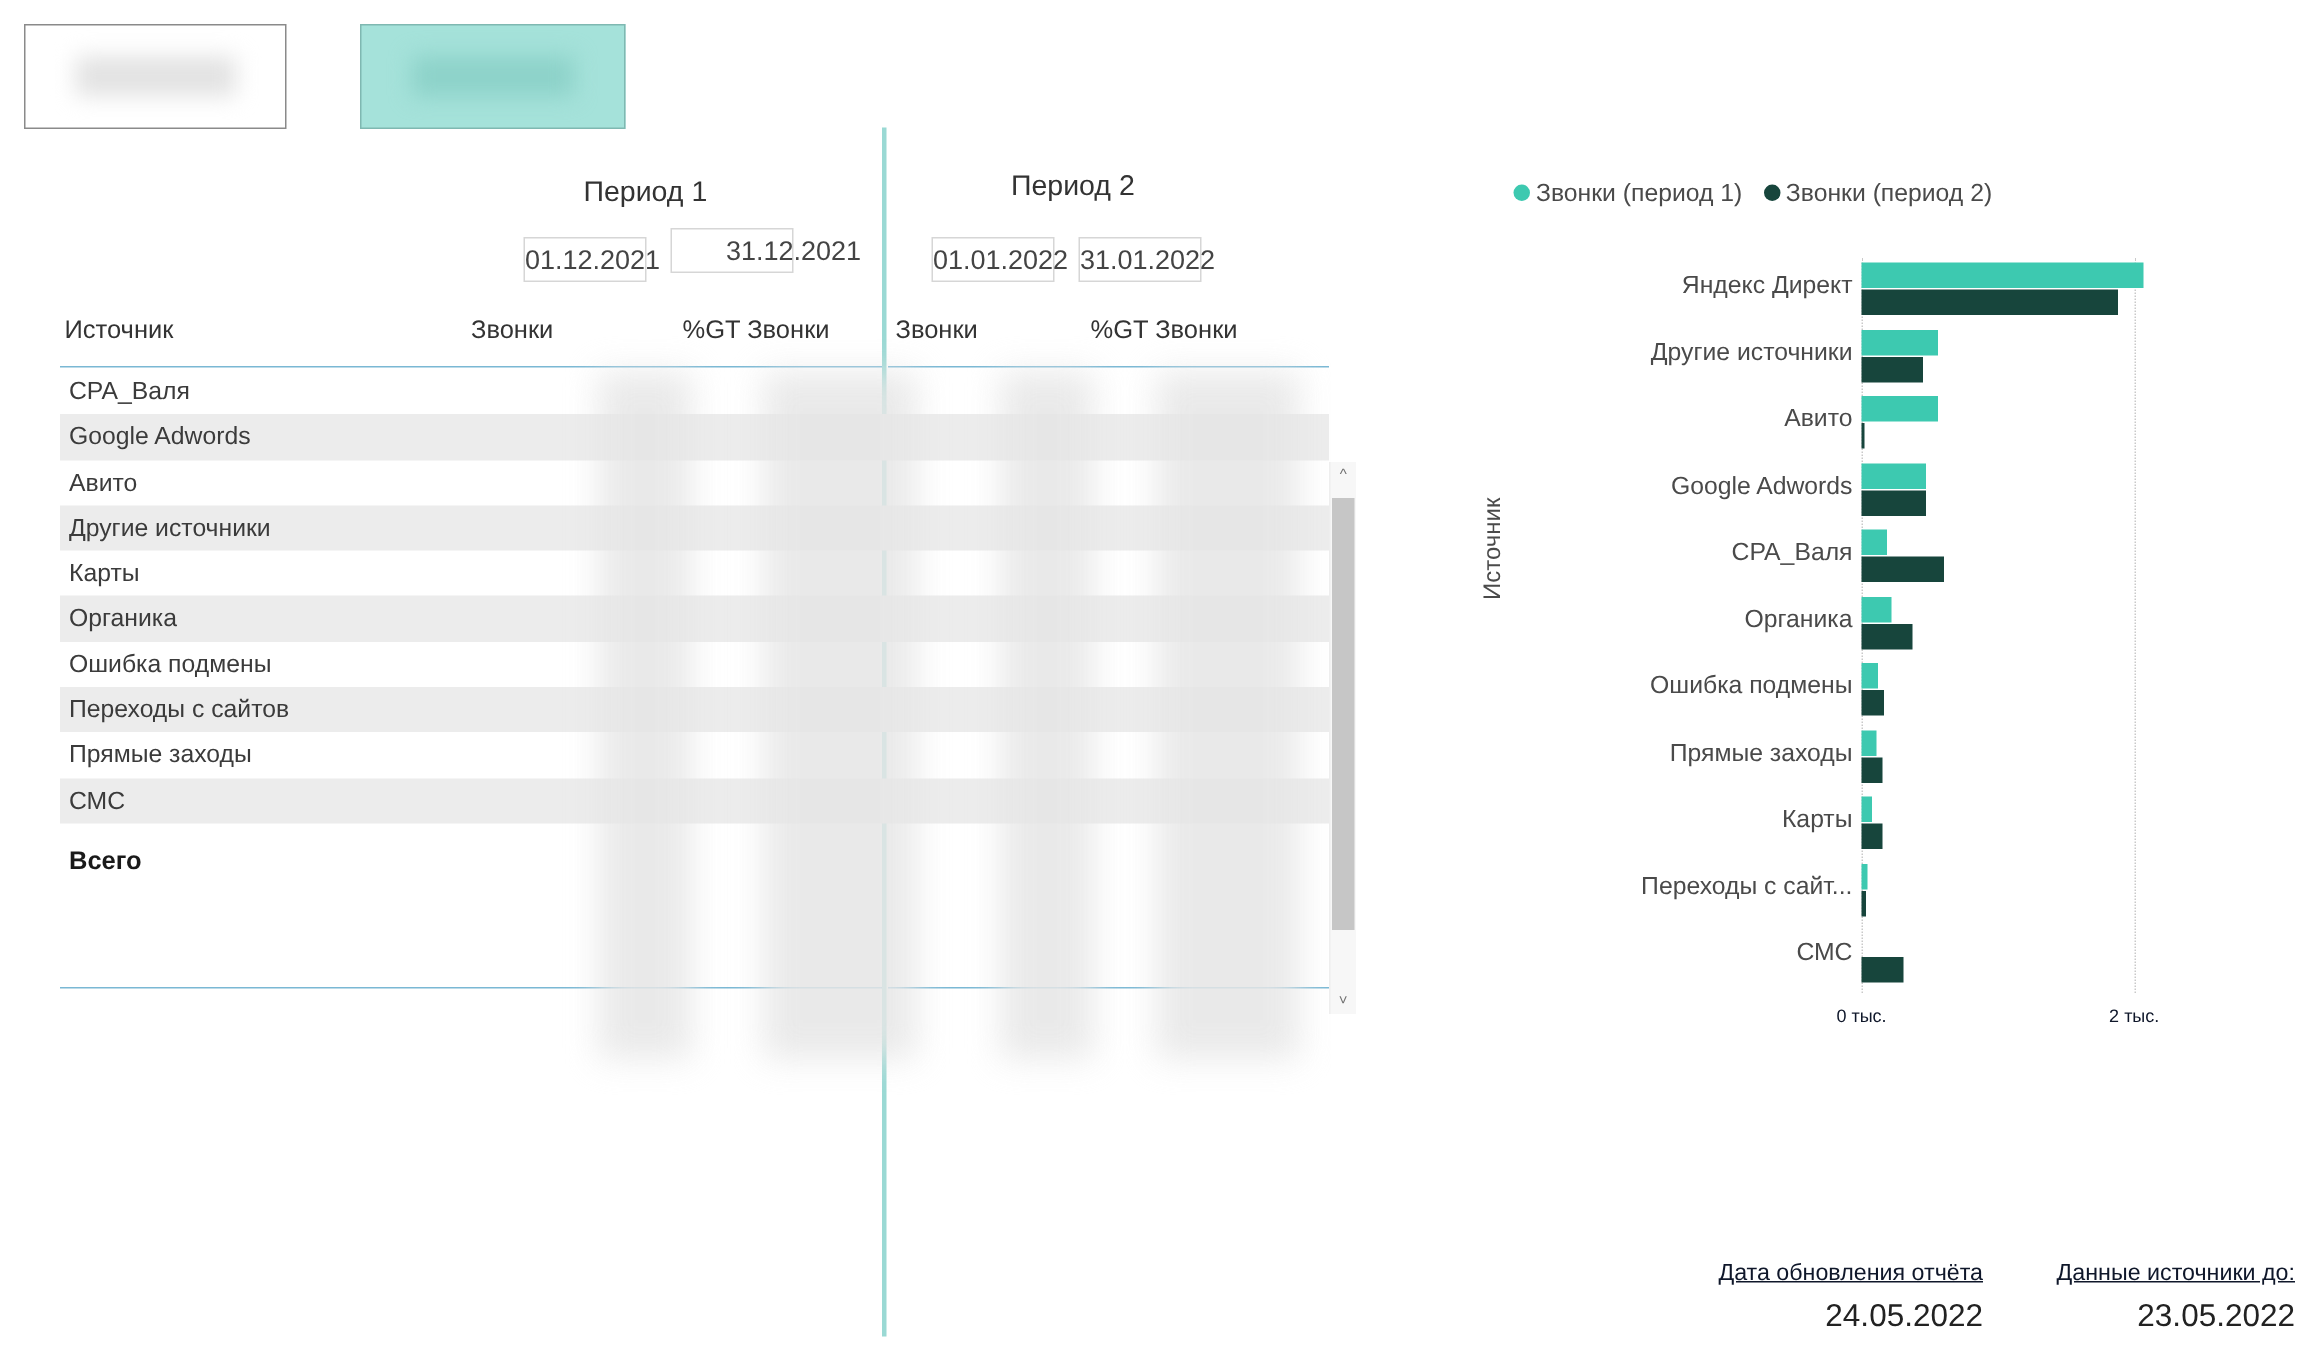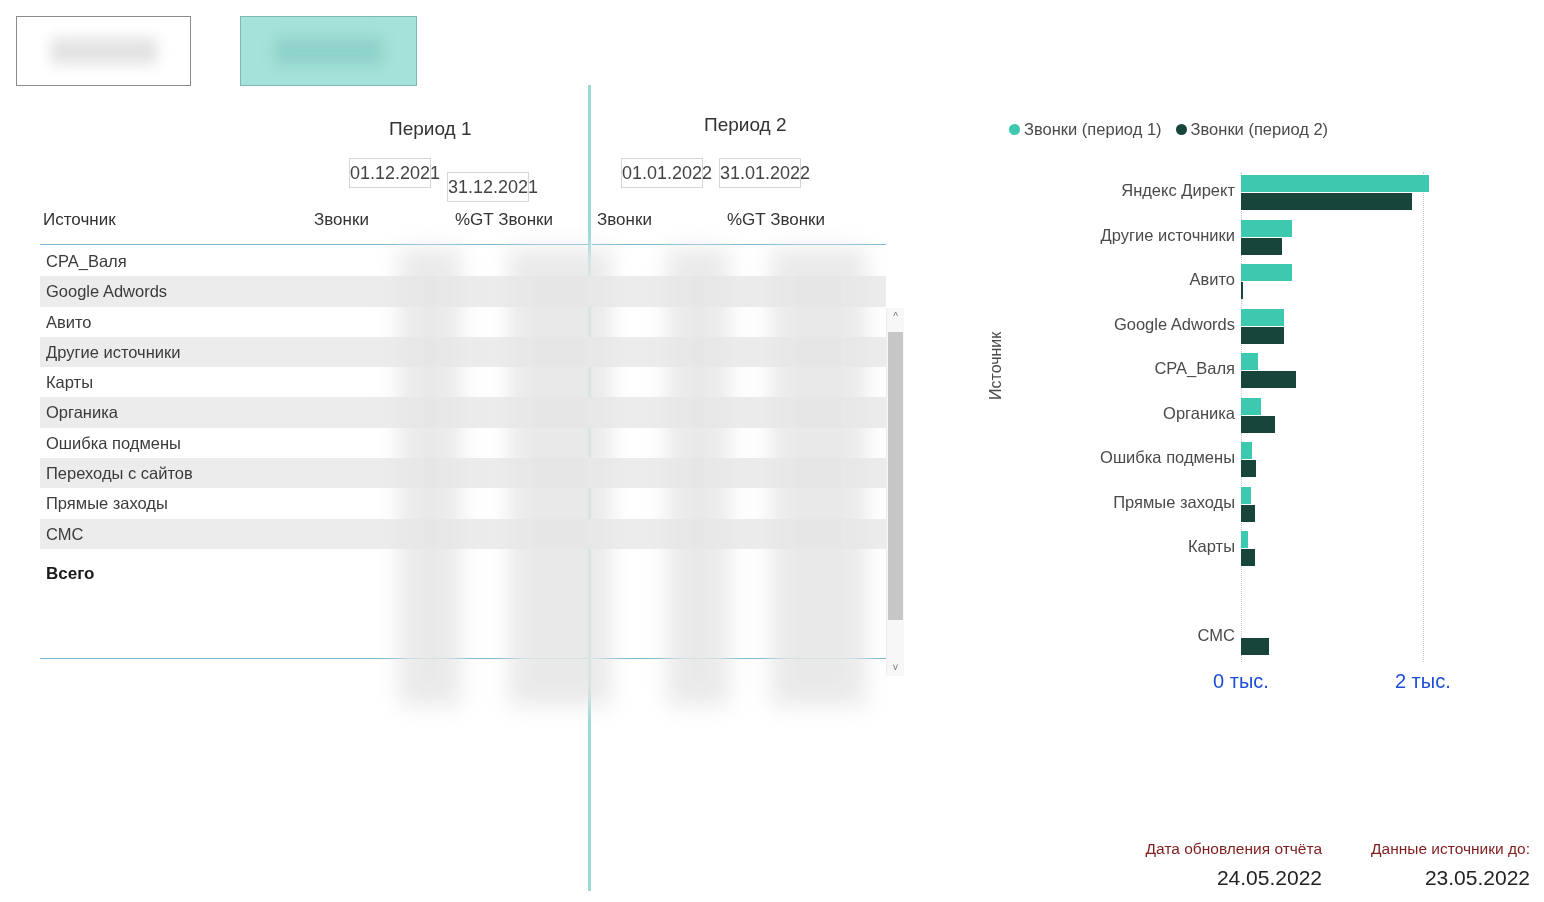--- a/index.html
+++ b/index.html
@@ -58,36 +58,36 @@
     width: 912px;
     height: 500px;
   }
   .period-title {
     position: absolute;
     font-size: 19px;
     color: #333333;
     white-space: nowrap;
   }
   #period1-title { left: 389px; top: 18px; }
-  #period2-title { left: 704px; top: 14px; text-align: center; }
+  #period2-title { left: 674px; top: 14px; text-align: center; }
 
   .date-chip {
     position: absolute;
     box-sizing: border-box;
     border: 1px solid #d6d6d6;
     background: #ffffff;
     font-size: 18px;
     color: #444444;
     text-align: center;
     line-height: 28px;
     height: 30px;
     width: 82px;
   }
   #d1a { left: 349px; top: 58px; }
-  #d1b { left: 447px; top: 72px; }
+  #d1b { left: 447px; top: 52px; padding-left: 36px; }
   #d2a { left: 621px; top: 58px; }
   #d2b { left: 719px; top: 58px; text-align: center; }
 
   
   #col-headers {
     position: absolute;
     left: 0;
     top: 105px;
     width: 886px;
     height: 40px;
@@ -248,35 +248,35 @@
   .bar {
     position: absolute;
     left: 0;
     height: 17px;
   }
   .bar.b1 { top: 3px;  background: #3dc9b0; }
   .bar.b2 { top: 21px; background: #17453c; }
   .tick {
     position: absolute;
     top: 498px;
-    font-size: 20px;
-    color: #1d4ed8;
+    font-size: 12px;
+    color: #0f172a;
     transform: translateX(-50%);
     white-space: nowrap;
   }
 
   
   .foot-block {
     position: absolute;
     text-align: right;
     white-space: nowrap;
   }
   #foot-left  { right: 222px; top: 840px; }
   #foot-right { right: 14px;  top: 840px; }
-  .foot-label { font-size: 15.5px; color: #7f1d1d; }
+  .foot-label { font-size: 15.5px; color: #0f172a; text-decoration: underline; }
   .foot-value { font-size: 21px; color: #222222; margin-top: 8px; }
 </style>
 </head>
 <body>
 
 <div class="filter-btn" id="btn-left">
   <div class="blur-label"></div>
 </div>
 <div class="filter-btn" id="btn-right">
   <div class="blur-label"></div>
@@ -390,20 +390,25 @@
       <div class="cat" style="top: 311.818px;">
         <div class="cat-label">Прямые заходы</div>
         <div class="bar b1" style="width: 10px;"></div>
         <div class="bar b2" style="width: 13.6364px;"></div>
       </div>
       <div class="cat" style="top: 356.364px;">
         <div class="cat-label">Карты</div>
         <div class="bar b1" style="width: 7.27273px;"></div>
         <div class="bar b2" style="width: 14.0909px;"></div>
       </div>
+      <div class="cat" style="top: 400.909px;">
+        <div class="cat-label">Переходы с сайт...</div>
+        <div class="bar b1" style="width: 3.63636px;"></div>
+        <div class="bar b2" style="width: 2.72727px;"></div>
+      </div>
       <div class="cat" style="top: 445.455px;">
         <div class="cat-label">СМС</div>
         <div class="bar b1" style="width: 0px;"></div>
         <div class="bar b2" style="width: 28.1818px;"></div>
       </div>
     </div>
 </div>
 
 <div class="foot-block" id="foot-left">
   <div class="foot-label">Дата обновления отчёта</div>

